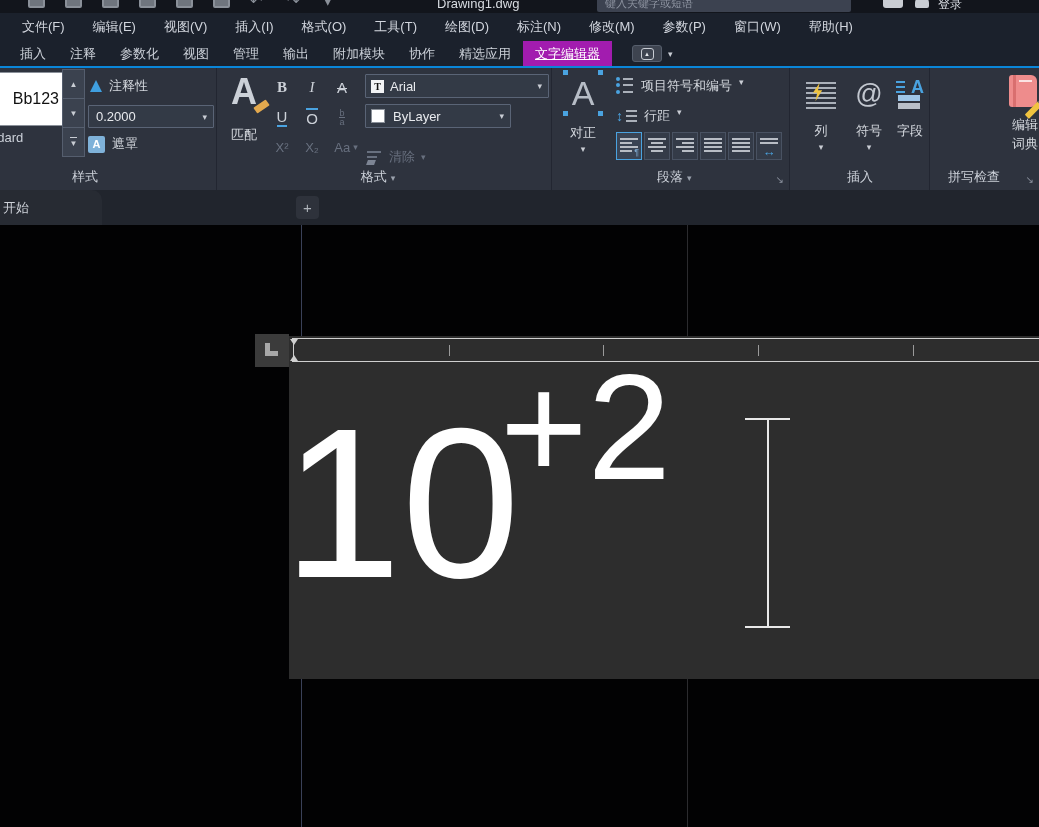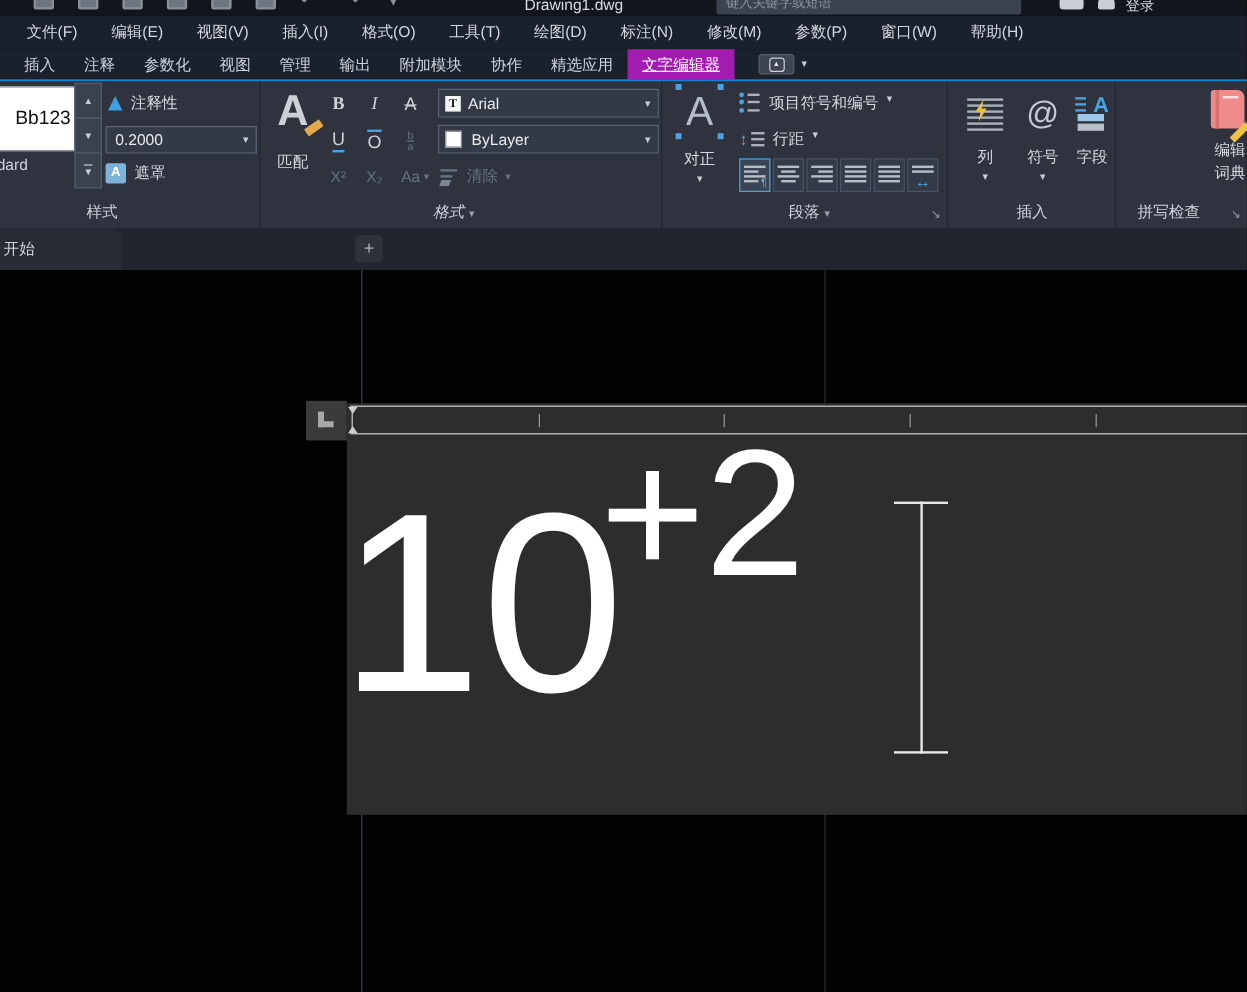--- a/index.html
+++ b/index.html
@@ -86,30 +86,30 @@
   .serif { font-family:"Liberation Serif","DejaVu Serif",serif; }
   .u-line { border-bottom:2px solid #4aa3e0; }
   .o-line { border-top:2px solid #4aa3e0; }
   .strike { text-decoration:line-through; }
   .ba-ic { display:flex; flex-direction:column; align-items:center; font-size:9px; color:#68707f; line-height:8px; }
   .ba-ic i { font-style:normal; }
   .ba-ic i:first-child { border-bottom:1px solid #68707f; }
   #font-dd { position:absolute; left:148px; top:6px; width:184px; height:24px; padding-left:5px; gap:6px; }
   .tt-ic { width:13px; height:13px; background:#f2f3f5; color:#111; font-size:10px; font-weight:bold;
     font-family:"Liberation Serif",serif; display:flex; align-items:center; justify-content:center; }
-  #color-dd { position:absolute; left:148px; top:36px; width:184px; height:24px; padding-left:5px; gap:8px; }
+  #color-dd { position:absolute; left:148px; top:36px; width:146px; height:24px; padding-left:5px; gap:8px; }
   .swatch { width:14px; height:14px; background:#fff; border:1px solid #8a9099; }
-  #clear-row { position:absolute; left:150px; top:70px; display:flex; align-items:center; gap:6px;
+  #clear-row { position:absolute; left:150px; top:80px; display:flex; align-items:center; gap:6px;
     color:#68707f; font-size:13px; }
   .clear-ic { width:16px; height:14px; position:relative; }
   .clear-ic i { position:absolute; left:0; height:2px; background:#68707f; }
   .clear-ic i:nth-child(1){ top:1px; width:14px; }
   .clear-ic i:nth-child(2){ top:6px; width:10px; }
   .clear-ic i:nth-child(3){ top:10px; width:8px; height:5px; transform:skewX(-20deg); background:#7d8594; }
-  #p-format .panel-label { left:378px; transform:translateX(-50%); margin-left:-217px;font-style:italic; }
+  #p-format .panel-label { left:378px; transform:translateX(-50%); margin-left:-217px; }
 
   
   #p-para { left:552px; width:238px; }
   #just-btn { position:absolute; left:6px; top:2px; width:50px; text-align:center; }
   #just-ic { position:relative; width:40px; height:46px; margin:0 auto;
     display:flex; align-items:center; justify-content:center; }
   #just-ic span { font-size:34px; color:#b7bdc6; line-height:40px; }
   #just-ic b { position:absolute; width:5px; height:5px; background:#4aa3e0; }
   #just-ic b:nth-of-type(1){ left:0; top:0; } #just-ic b:nth-of-type(2){ right:0; top:0; }
   #just-ic b:nth-of-type(3){ left:0; bottom:0; } #just-ic b:nth-of-type(4){ right:0; bottom:0; }

